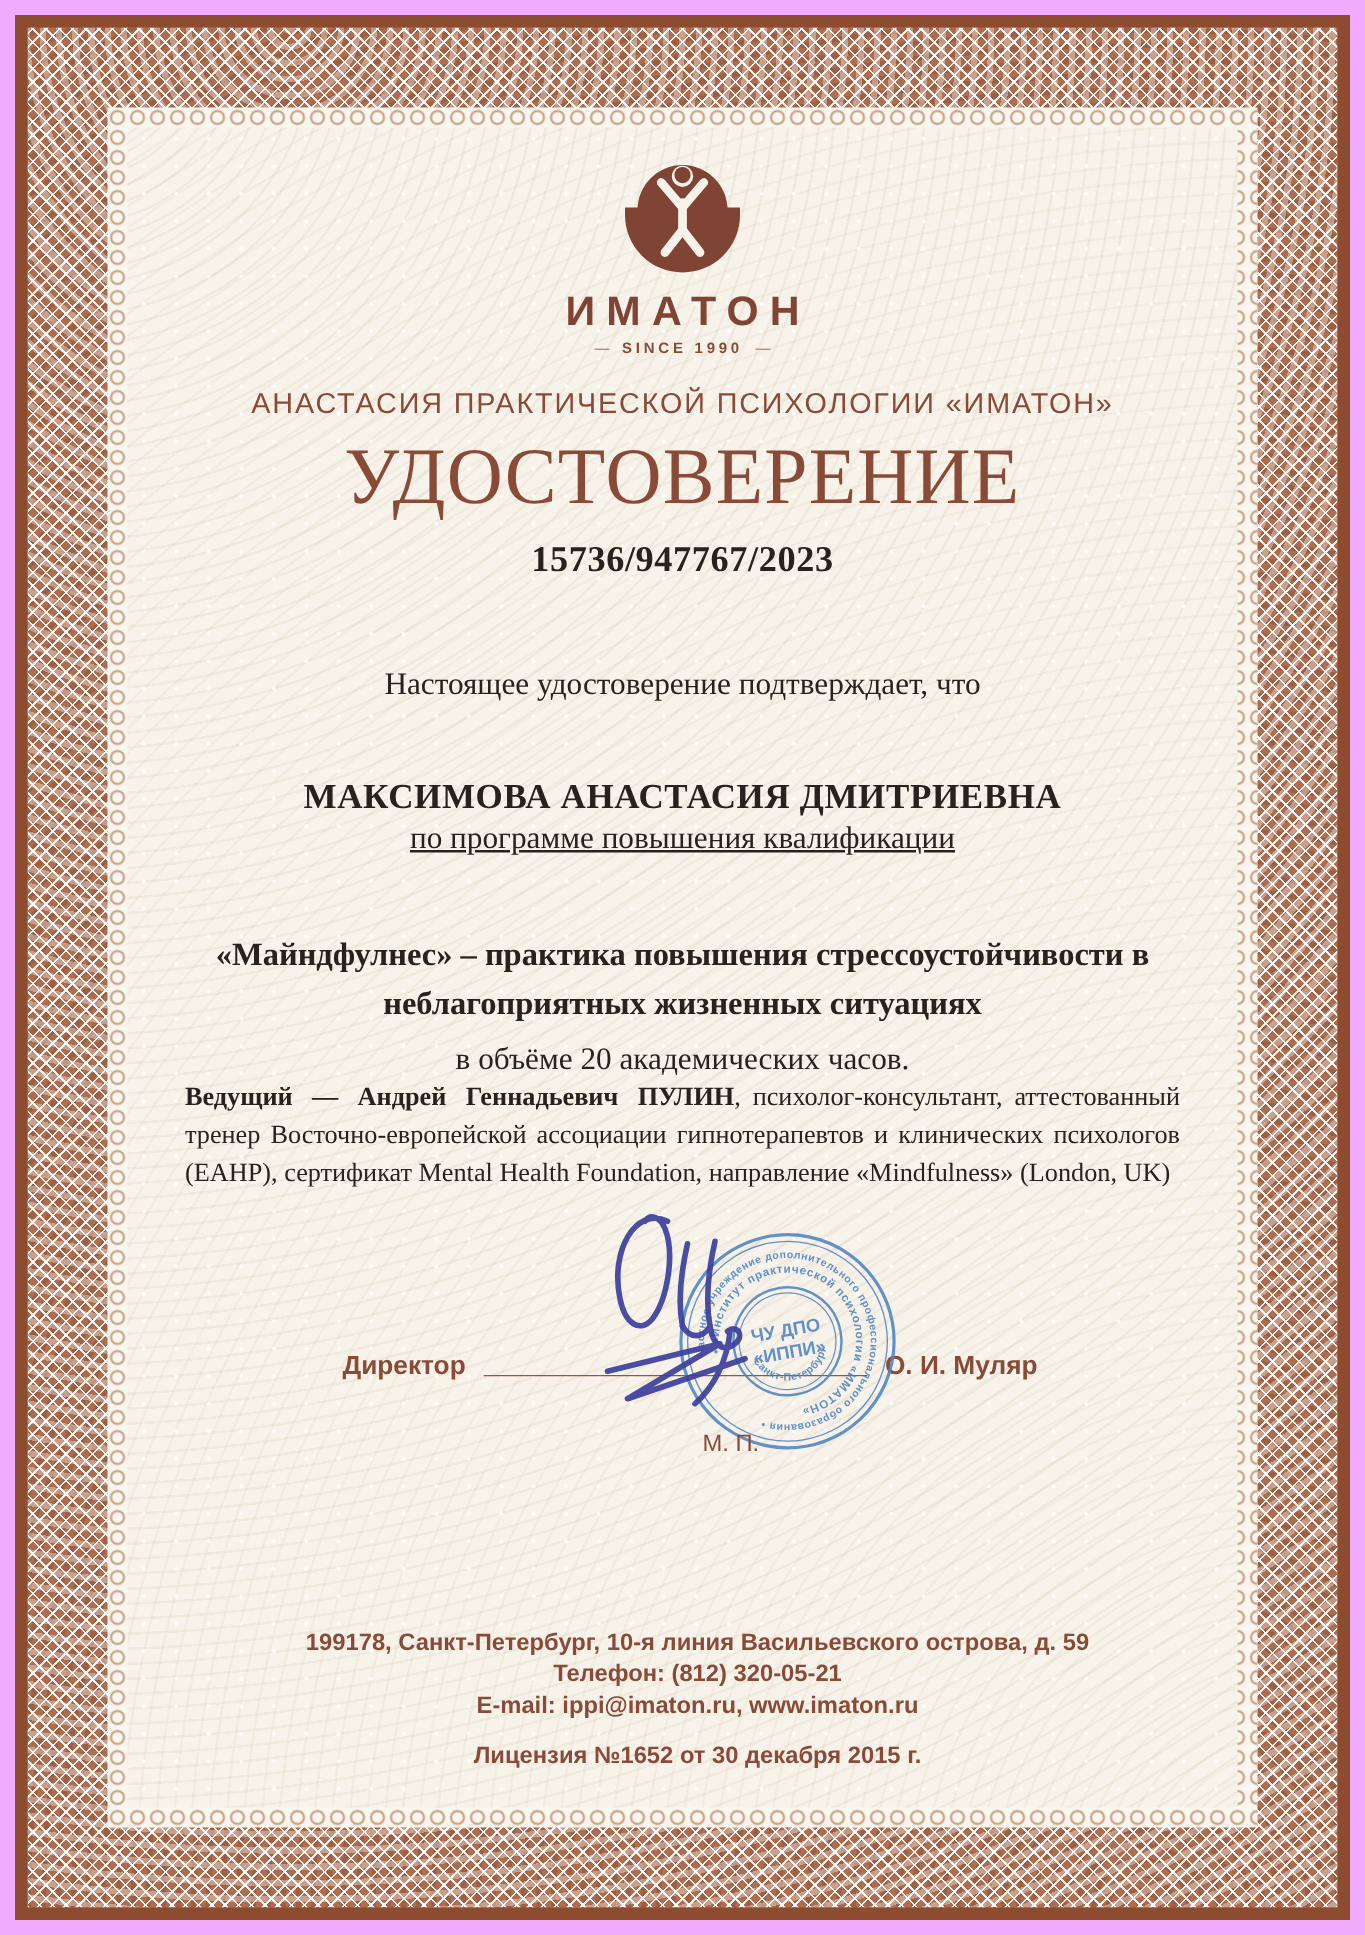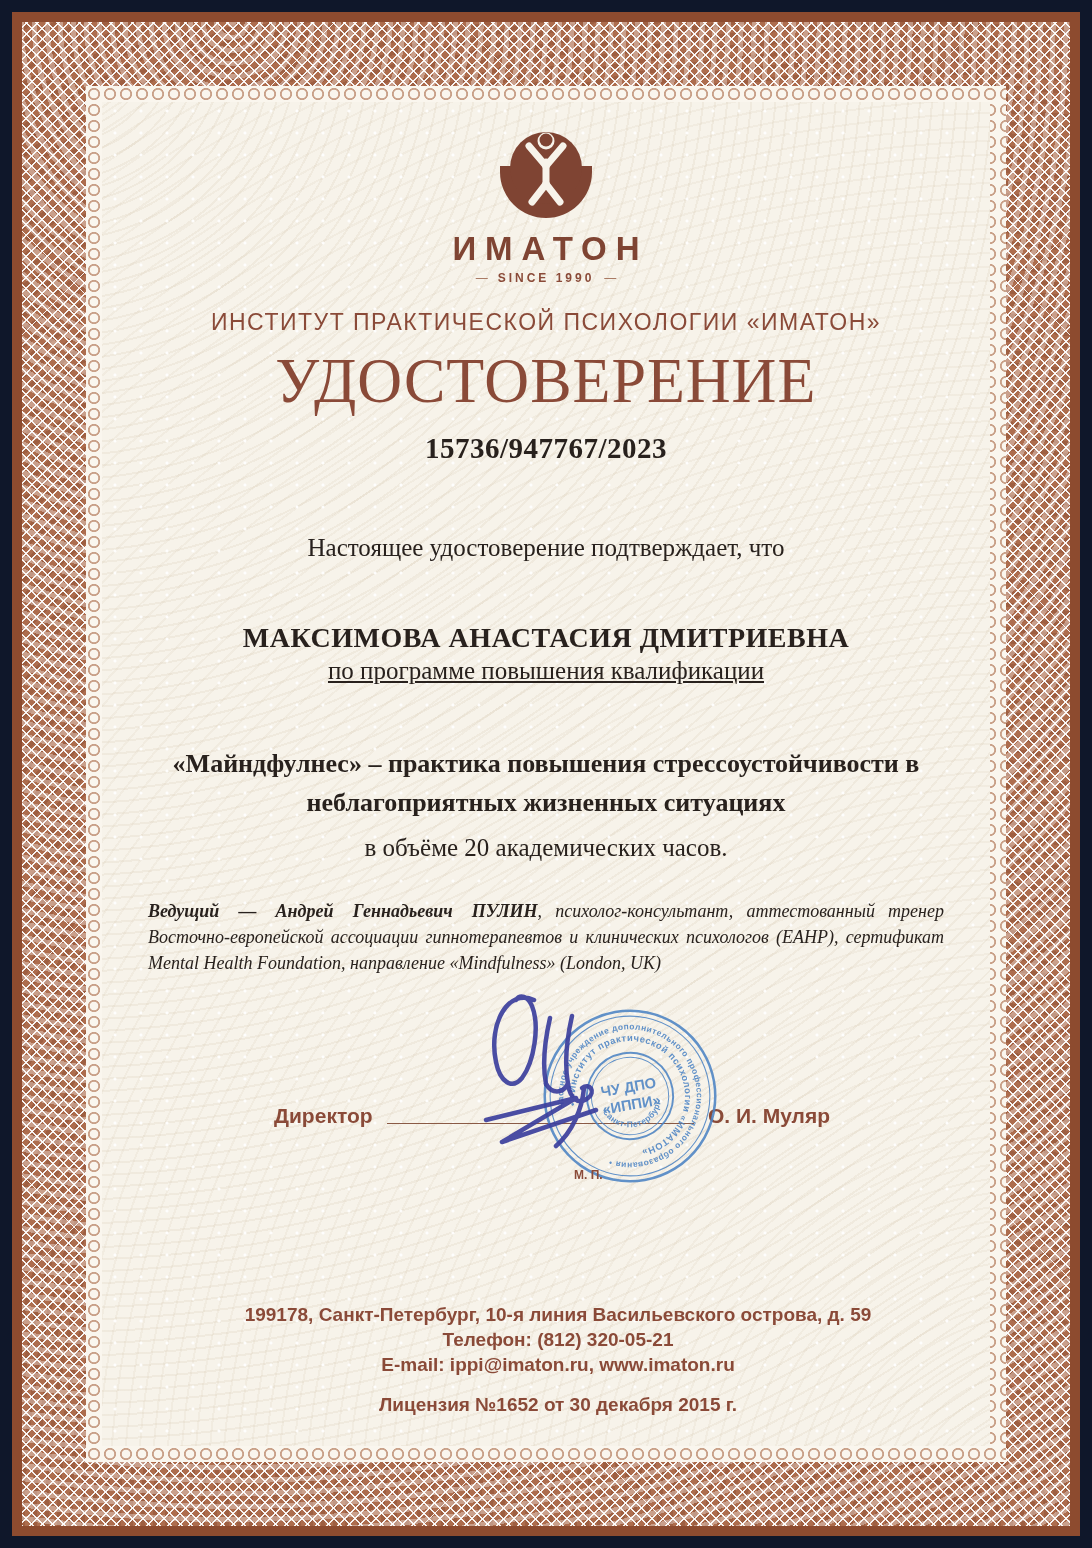--- a/index.html
+++ b/index.html
@@ -2,21 +2,21 @@
 <html><head>
 <meta charset="utf-8">
 <style>
   * { margin: 0; padding: 0; box-sizing: border-box; }
   html,body { background:#e9e4da; }
   body { font-family: "Liberation Serif", serif; }
 
   .page {
     width: 1092px; height: 1548px;
     margin: 0 auto;
-    background: #0f172a;
+    background: #f0abfc;
     padding: 12px;
     overflow: hidden;
   }
 
   
   .frame-band {
     width: 100%; height: 100%;
     border: 10px solid #8d4b2f;
     background:
       repeating-linear-gradient(45deg,  rgba(255,255,255,.92) 0 1.4px, rgba(255,255,255,0) 1.4px 7.5px),
@@ -69,34 +69,34 @@
 
   .confirm   { margin-top: 69px; font-size: 25px; }
   .holder    { margin-top: 60px; font-size: 28px; font-weight: 700; letter-spacing: .5px; }
   .training1 { margin-top: 40px; font-size: 25px; line-height: 1.35; }
   .training2 { font-size: 25px; line-height: 1.35; text-decoration: underline; }
 
   .program { margin-top: 56px; font-size: 26px; font-weight: 700;
              line-height: 1.5; max-width: 790px; }
   .volume  { margin-top: 12px; font-size: 25px; }
 
-  .trainer { margin-top: 36px; width: 796px; text-align: justify;
-             font-style: italic; font-size: 18px; line-height: 1.45; }
+  .trainer { width: 796px; text-align: justify;
+             font-size: 21px; line-height: 1.45; }
   .trainer .bold { font-weight: 700; word-spacing: 6px; }
 
   
   .sig-block { position: relative; width: 100%; height: 205px; margin-top: 40px; }
   .sig-row { position: absolute; left: 132px; right: 120px; top: 88px;
              display: flex; align-items: flex-end; }
   .sig-label, .sig-name { font-family: "Liberation Sans", sans-serif;
              font-weight: 700; font-size: 21px; color: #8a4a38; white-space: nowrap; }
   .sig-line { flex: 1; border-bottom: 1.5px solid #8a5a45; margin: 0 14px 4px; height: 1px; }
-  .mp { position: absolute; left: 432px; top: 152px;
-        font-family: "Liberation Sans", sans-serif; font-weight: 700;
-        font-size: 12px; color: #8a4a38; }
+  .mp { position: absolute; left: 420px; top: 152px;
+        font-family: "Liberation Sans", sans-serif; font-weight: 400;
+        font-size: 19px; color: #8a4a38; }
   .stamp { position: absolute; left: 390px; top: -18px; width: 196px; height: 196px;
            transform: rotate(-10deg); opacity: .88; }
   .autograph { position: absolute; left: 330px; top: -32px; width: 180px; height: 190px;
                opacity: .92; }
 
   
   .footer { margin-top: auto; font-family: "Liberation Sans", sans-serif;
             font-weight: 700; font-size: 19px; color: #8a4a38; line-height: 1.3; margin-left: 24px; }
   .license { margin-top: 16px; }
 </style>
@@ -121,21 +121,21 @@
           <circle cx="52" cy="13" r="8.5" fill="#f7f3ea"></circle>
           <circle cx="52" cy="12" r="6.5" fill="#7f4433"></circle>
         </svg>
         <div class="brand">ИМАТОН</div>
         <div class="since">
           <span class="dash">—</span>
           <span>SINCE 1990</span>
           <span class="dash">—</span>
         </div>
 
-        <div class="institute">ИНСТИТУТ ПРАКТИЧЕСКОЙ ПСИХОЛОГИИ «ИМАТОН»</div>
+        <div class="institute">АНАСТАСИЯ ПРАКТИЧЕСКОЙ ПСИХОЛОГИИ «ИМАТОН»</div>
         <div class="doc-title">УДОСТОВЕРЕНИЕ</div>
         <div class="doc-number">15736/947767/2023</div>
 
         <div class="confirm">Настоящее удостоверение подтверждает, что</div>
         <div class="holder">МАКСИМОВА АНАСТАСИЯ ДМИТРИЕВНА</div>
         <div class="training2">по программе повышения квалификации</div>
         <div class="program">«Майндфулнес» – практика повышения стрессоустойчивости в неблагоприятных жизненных ситуациях</div>
         <div class="volume">в объёме 20 академических часов.</div>
         <p class="trainer"><span class="bold">Ведущий — Андрей Геннадьевич ПУЛИН</span><span>, психолог-консультант, аттестованный тренер Восточно-европейской ассоциации гипнотерапевтов и клинических психологов (EAHP), сертификат Mental Health Foundation, направление «Mindfulness» (London, UK)</span></p>
 

